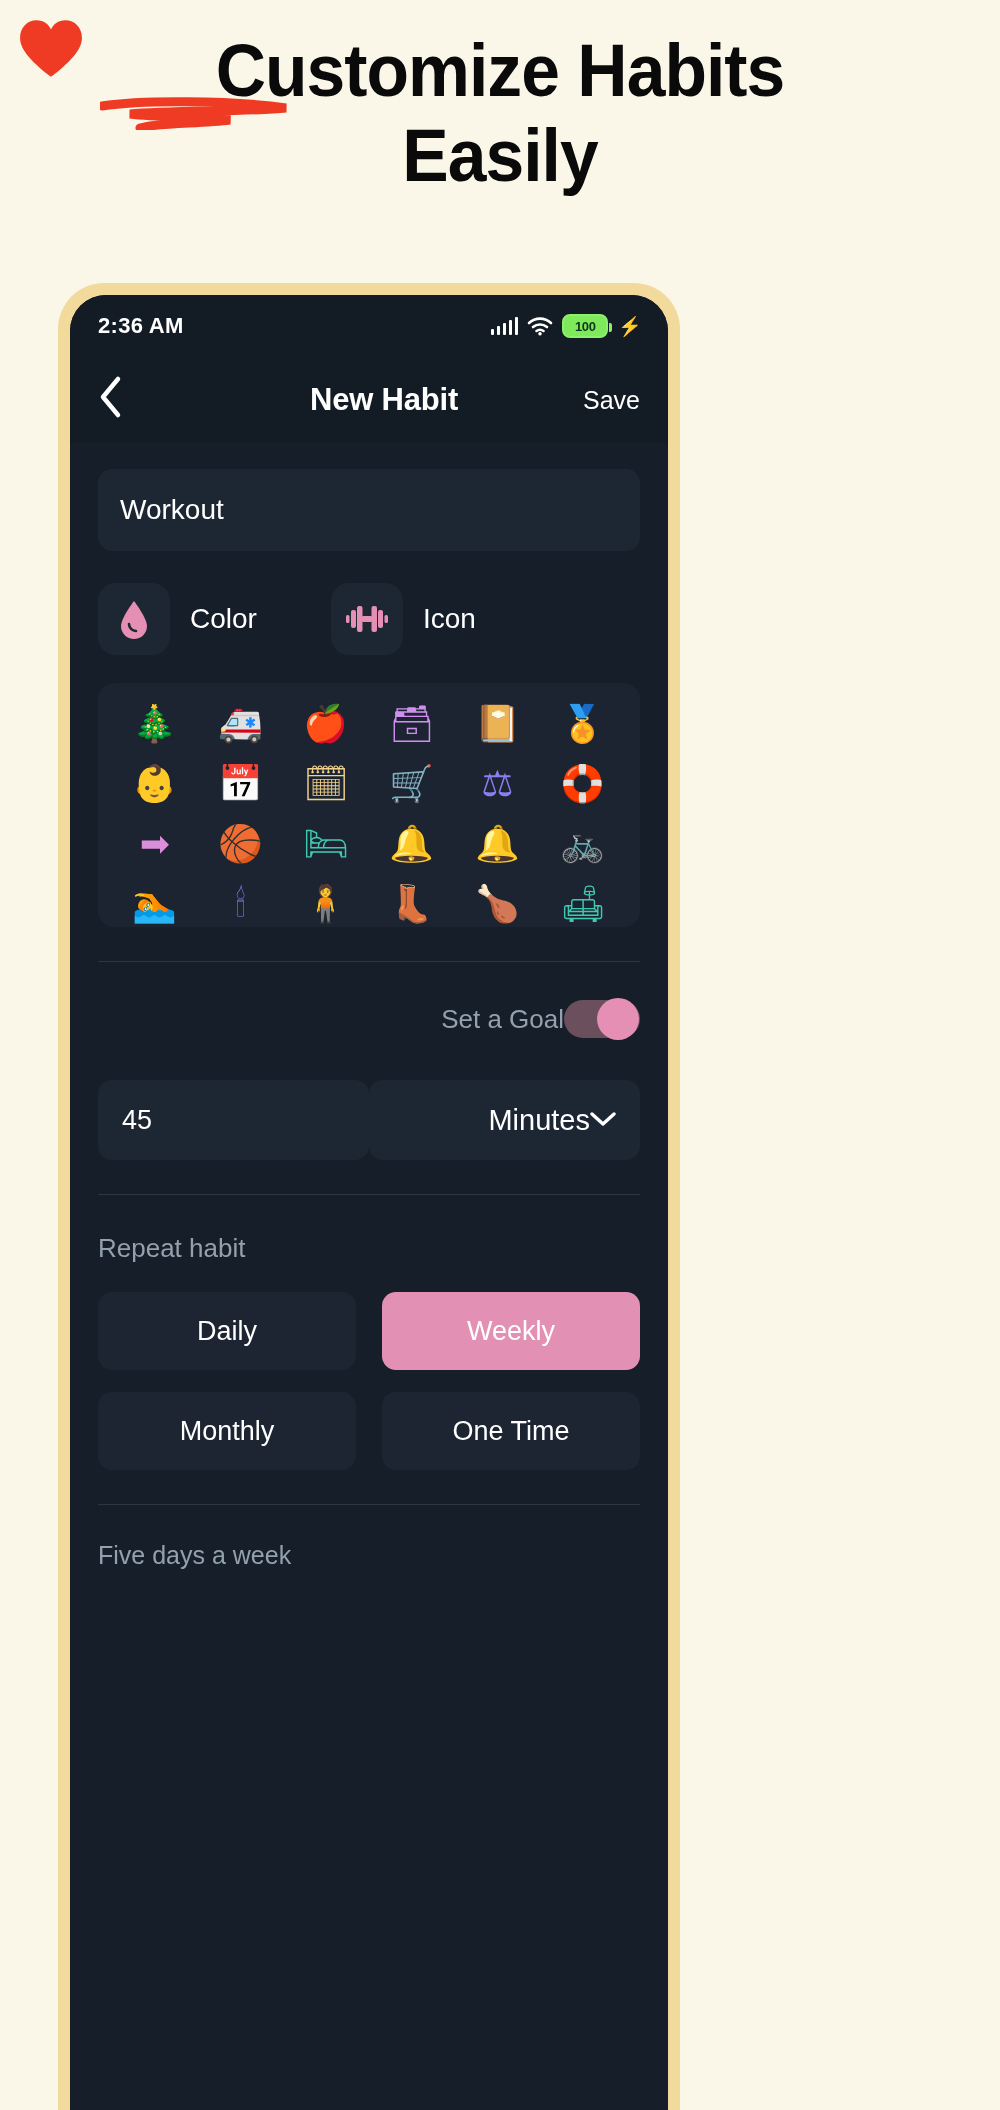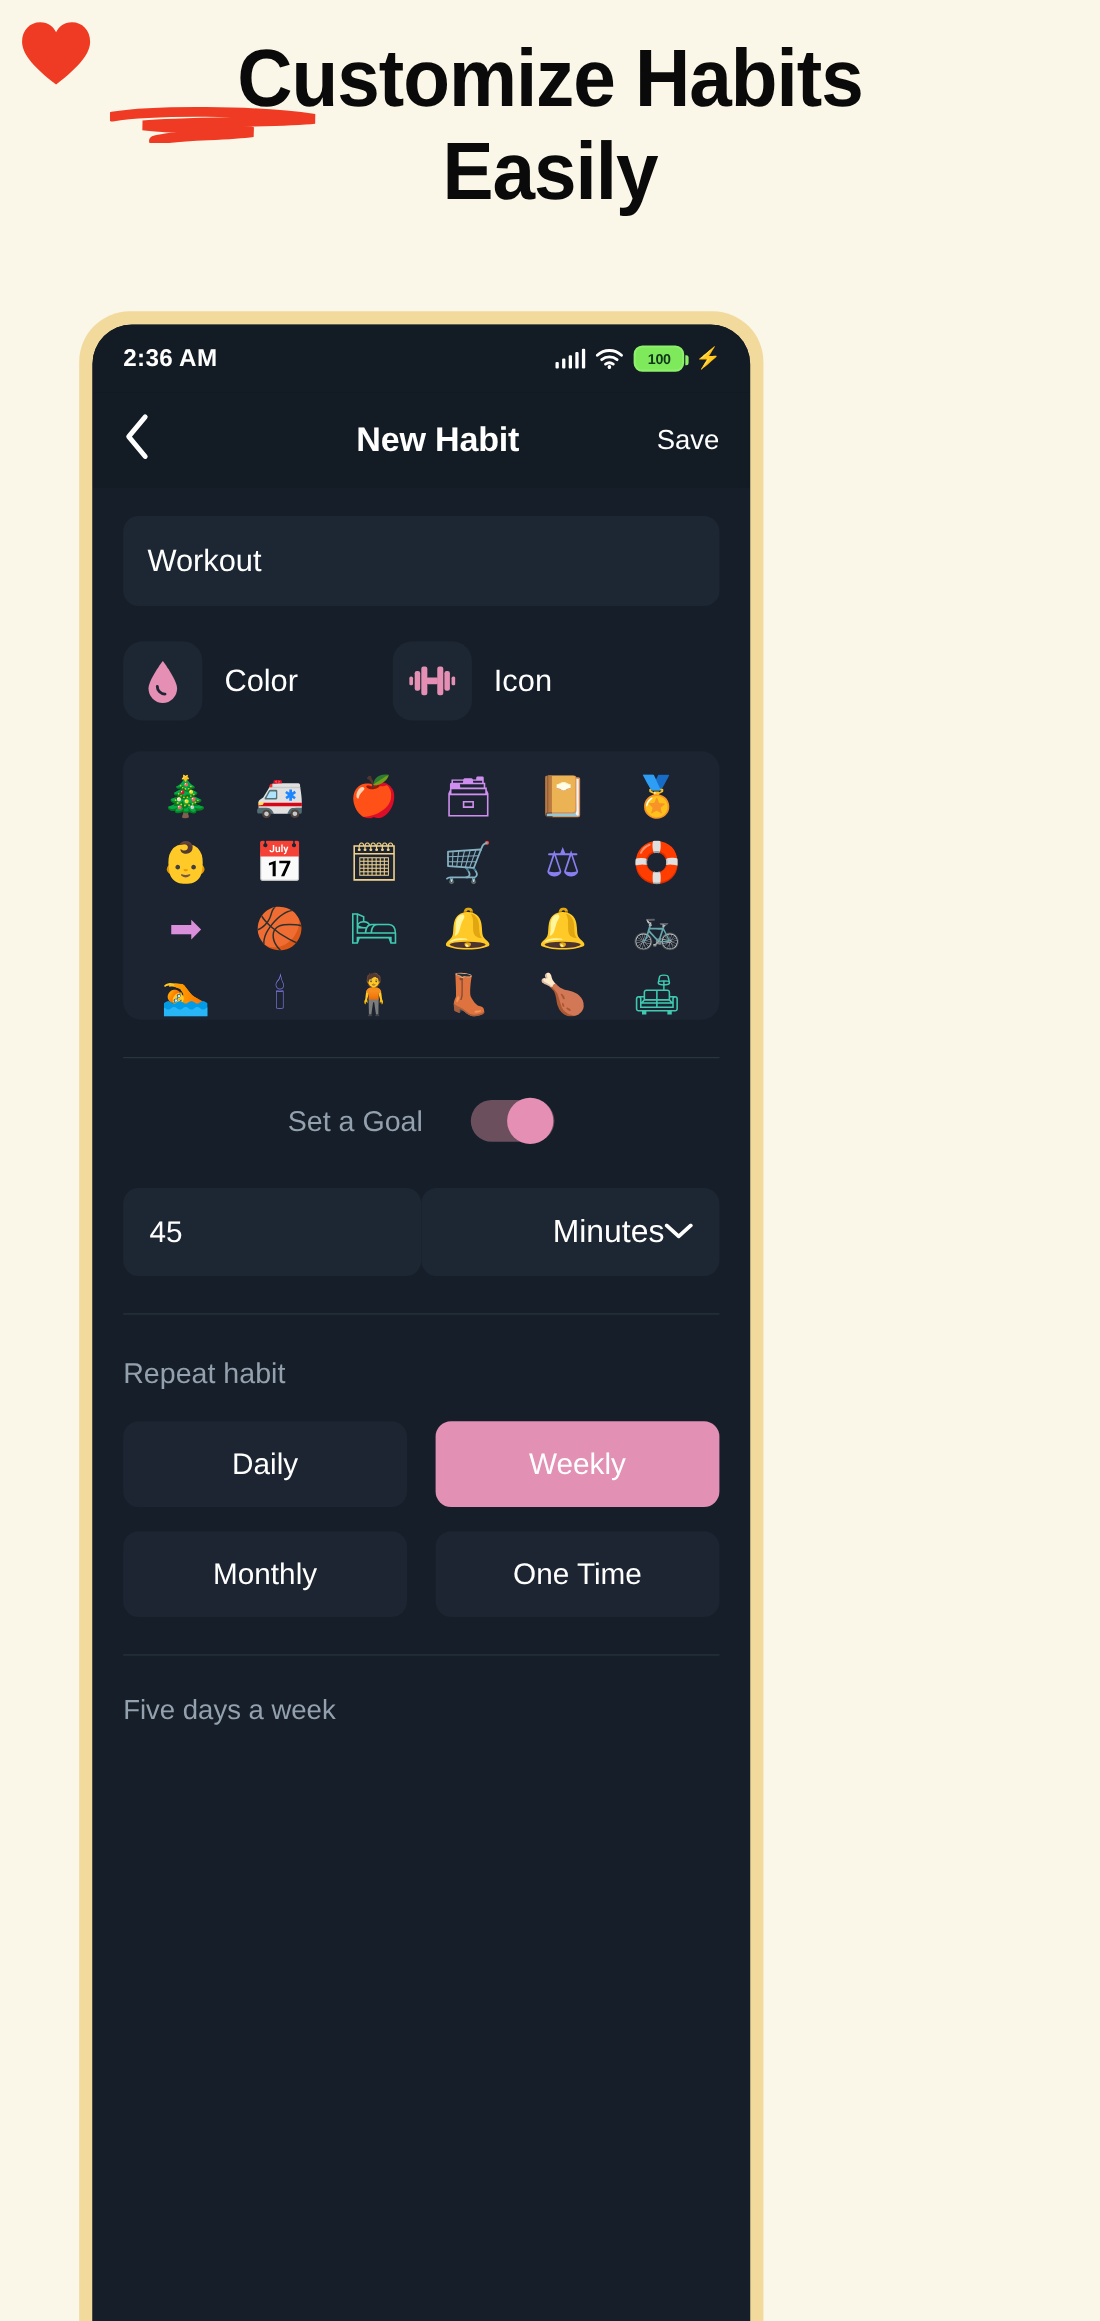--- a/index.html
+++ b/index.html
@@ -47,21 +47,21 @@
   .promo-underline {
     position: absolute;
     left: 100px; top: 96px;
     width: 190px; height: 34px;
     pointer-events: none;
   }
 
   
   .phone-frame {
     position: absolute;
-    left: 72px; top: 283px;
+    left: 58px; top: 283px;
     width: 622px; height: 1827px;
     background: #f2da9c;
     border-radius: 46px 46px 0 0;
     padding: 12px 12px 0 12px;
     overflow: hidden;
   }
   .phone-screen {
     width: 100%; height: 100%;
     background: #131b25;
     border-radius: 36px 36px 0 0;
@@ -161,21 +161,21 @@
     align-items: center;
     padding: 0 22px;
     color: #ffffff;
     font-size: 28px;
   }
 
   .cfg-row {
     display: flex;
     align-items: center;
     margin-top: 32px;
-    gap: 12px;
+    gap: 0;
   }
   .cfg-item { display: flex; align-items: center; gap: 20px; }
   .cfg-item.second { margin-left: 74px; }
   .cfg-chip {
     width: 72px; height: 72px;
     background: #1d2733;
     border-radius: 18px;
     display: flex; align-items: center; justify-content: center;
   }
   .cfg-label { color: #ffffff; font-size: 28px; }
@@ -202,23 +202,22 @@
   }
 
   
   .divider {
     height: 1px;
     background: #2b3743;
     margin: 34px 0 0 0;
   }
 
   .goal-row {
-    display: flex; align-items: center; justify-content: center;
+    display: flex; align-items: center; justify-content: flex-end;
     margin-top: 38px;
-    gap: 44px;
   }
   .goal-label { color: #93a0ad; font-size: 26px; }
   .toggle {
     width: 76px; height: 38px;
     border-radius: 19px;
     background: #6b4f5d;
     position: relative;
   }
   .toggle .knob {
     position: absolute; right: 1px; top: -2px;

